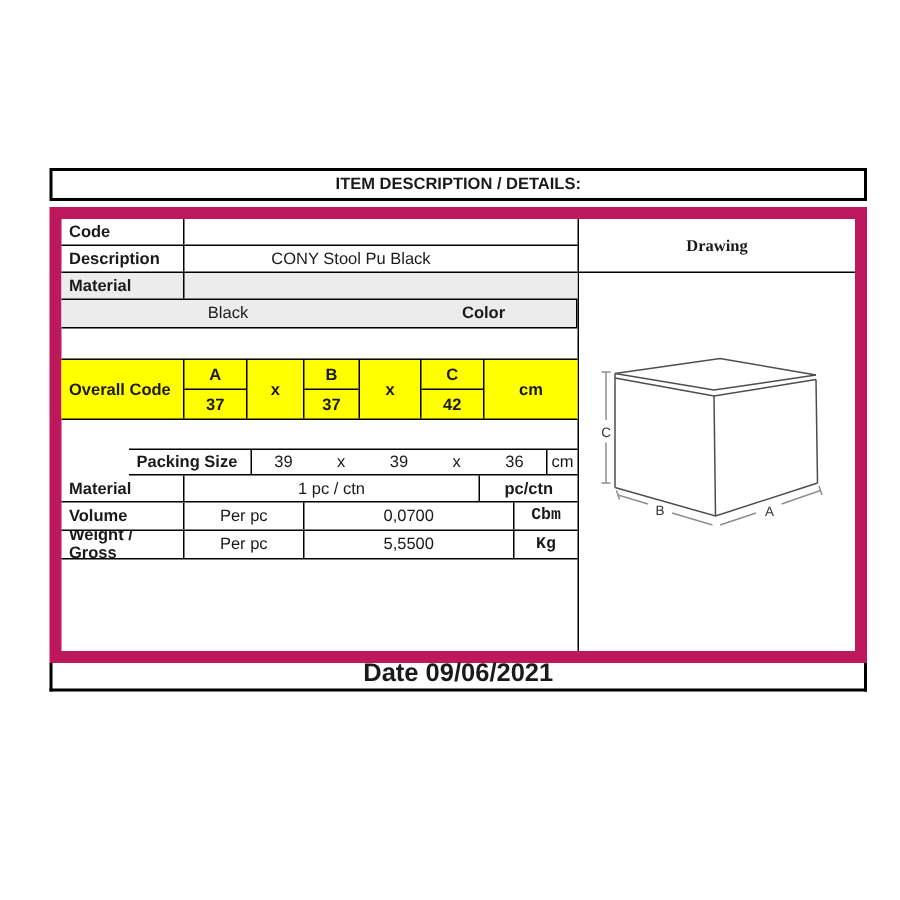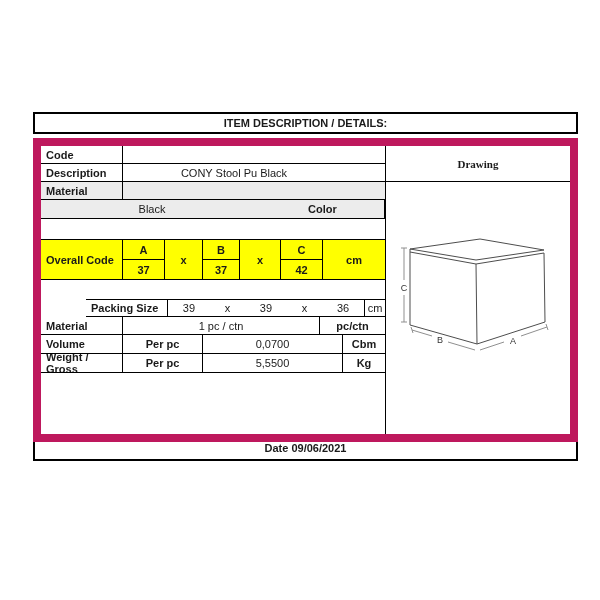--- a/index.html
+++ b/index.html
@@ -33,33 +33,33 @@
   .dim-col .half{flex:1;display:flex;align-items:center;justify-content:center;font-weight:bold;}
   .dim-col .half.top{border-bottom:1px solid #000;}
   .w42{width:42px;} .w38{width:38px;} .w37{width:37px;} .w41{width:41px;}
   .sep-cell{border-right:1px solid #000;font-weight:bold;}
   .unit-cell{flex:1;font-weight:bold;}
 
   
   .pack-top{border-top:1px solid #000;margin-left:45px;}
   .mid-cell{width:197px;border-right:1px solid #000;}
   .spread{display:flex;align-items:center;justify-content:space-around;}
-  .basis-cell{width:80px;border-right:1px solid #000;font-weight:bold;}
+  .basis-cell{width:80px;border-right:1px solid #000;font-weight:normal;}
   .num-cell{flex:1;border-right:1px solid #000;}
-  .small-unit{width:42px;font-weight:bold;}
+  .small-unit{width:42px;font-weight:bold;font-family:Liberation Mono, monospace;}
   .unit-right{flex:1;}
 
   
   .drawing-header{height:36px;border-bottom:1px solid #000;display:flex;align-items:center;
     justify-content:center;font-size:11px;font-weight:bold;font-family:Liberation Serif, serif;}
   .drawing-area{flex:1;position:relative;}
 
   
-  .date-row{height:19px;border:2px solid #000;border-top:none;display:flex;align-items:flex-start;
-    justify-content:center;font-size:11px;font-weight:bold;}
+  .date-row{height:19px;border:2px solid #000;border-top:none;display:flex;align-items:flex-end;
+    justify-content:center;font-size:17px;font-weight:bold;}
 
   svg text{font-family:"Liberation Sans",sans-serif;font-size:9px;fill:#333;}
 </style>
 </head>
 <body>
 
 <div class="sheet">
 
   <div class="title-bar">
     <span>ITEM DESCRIPTION / DETAILS:</span>

